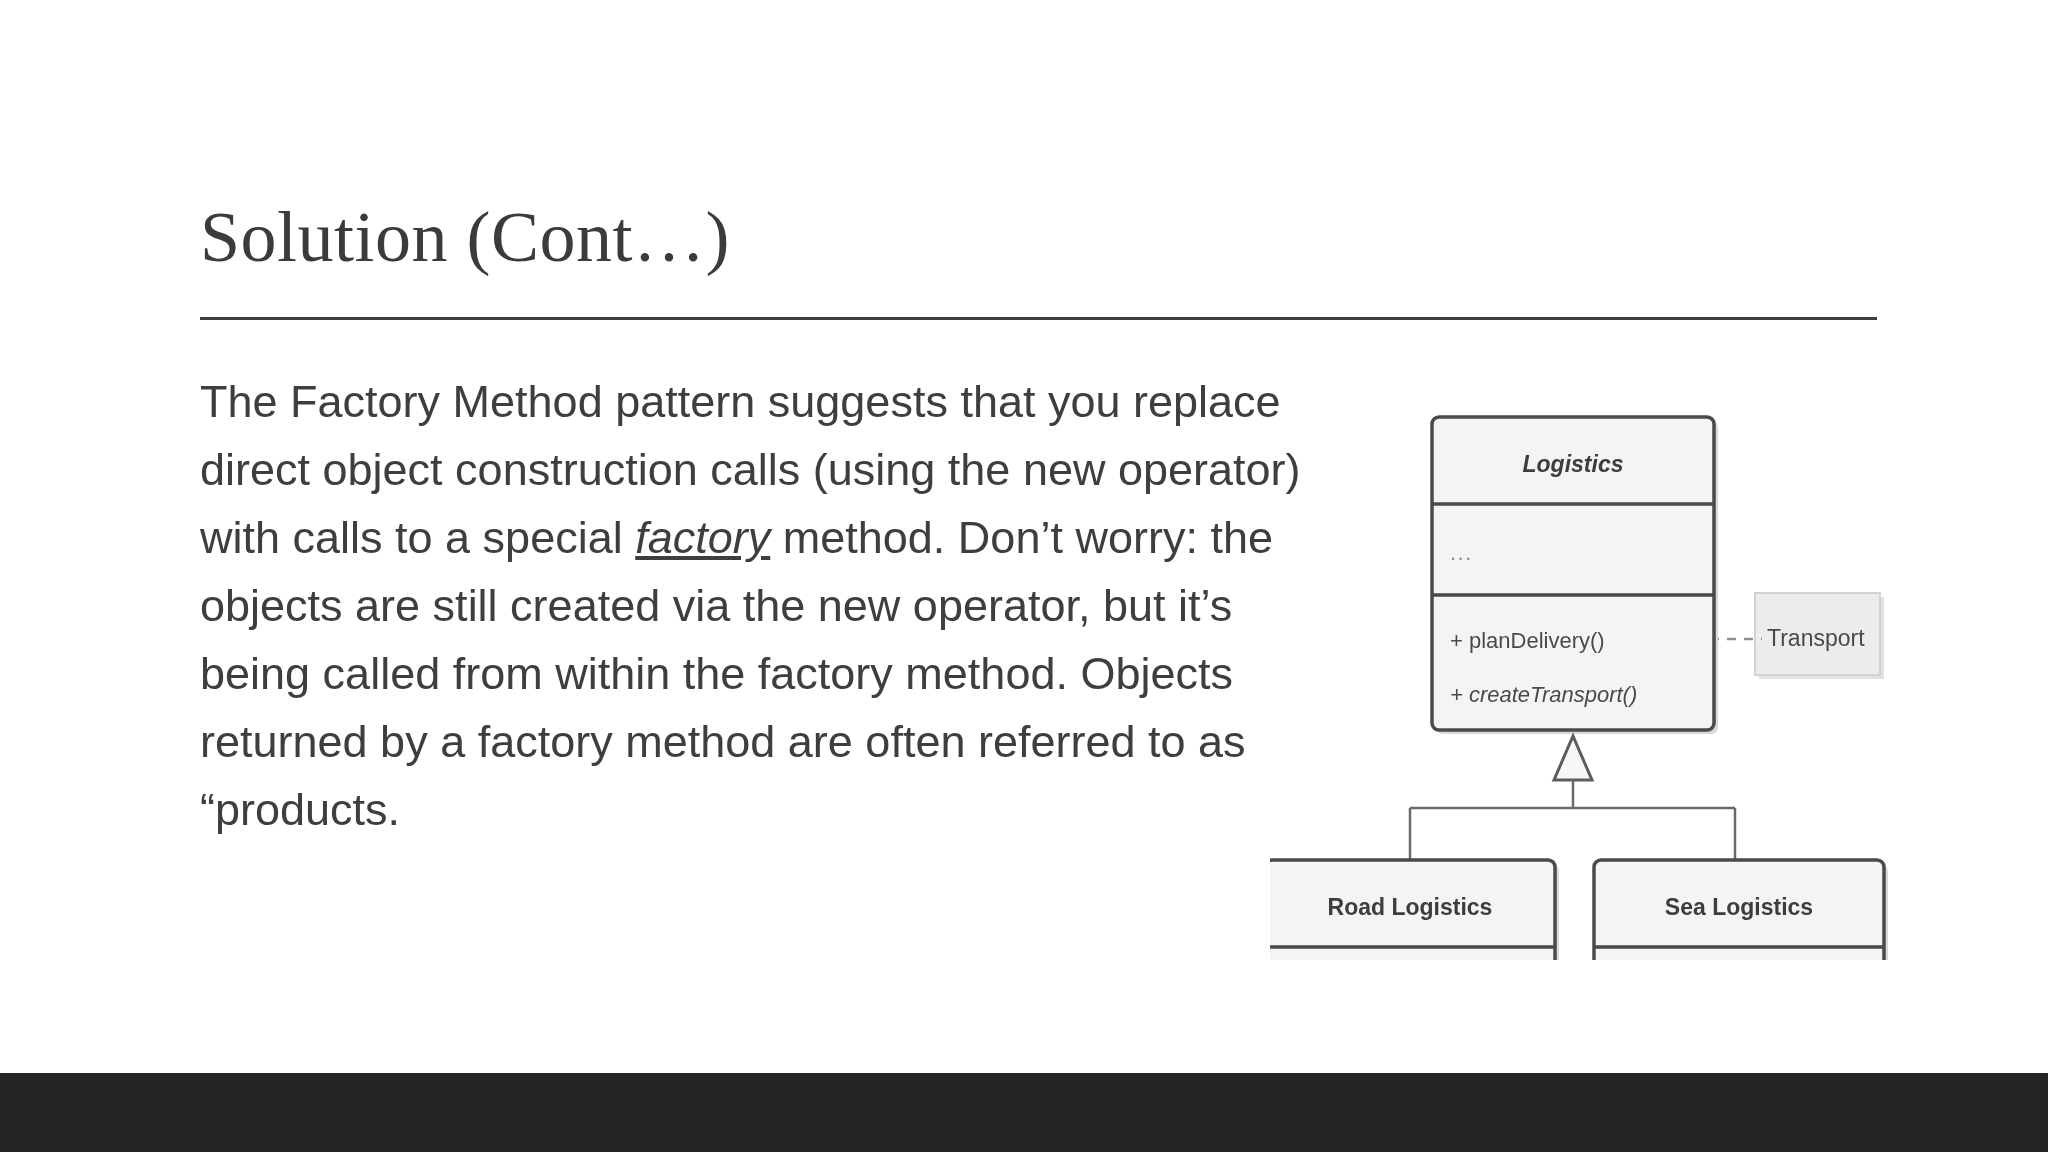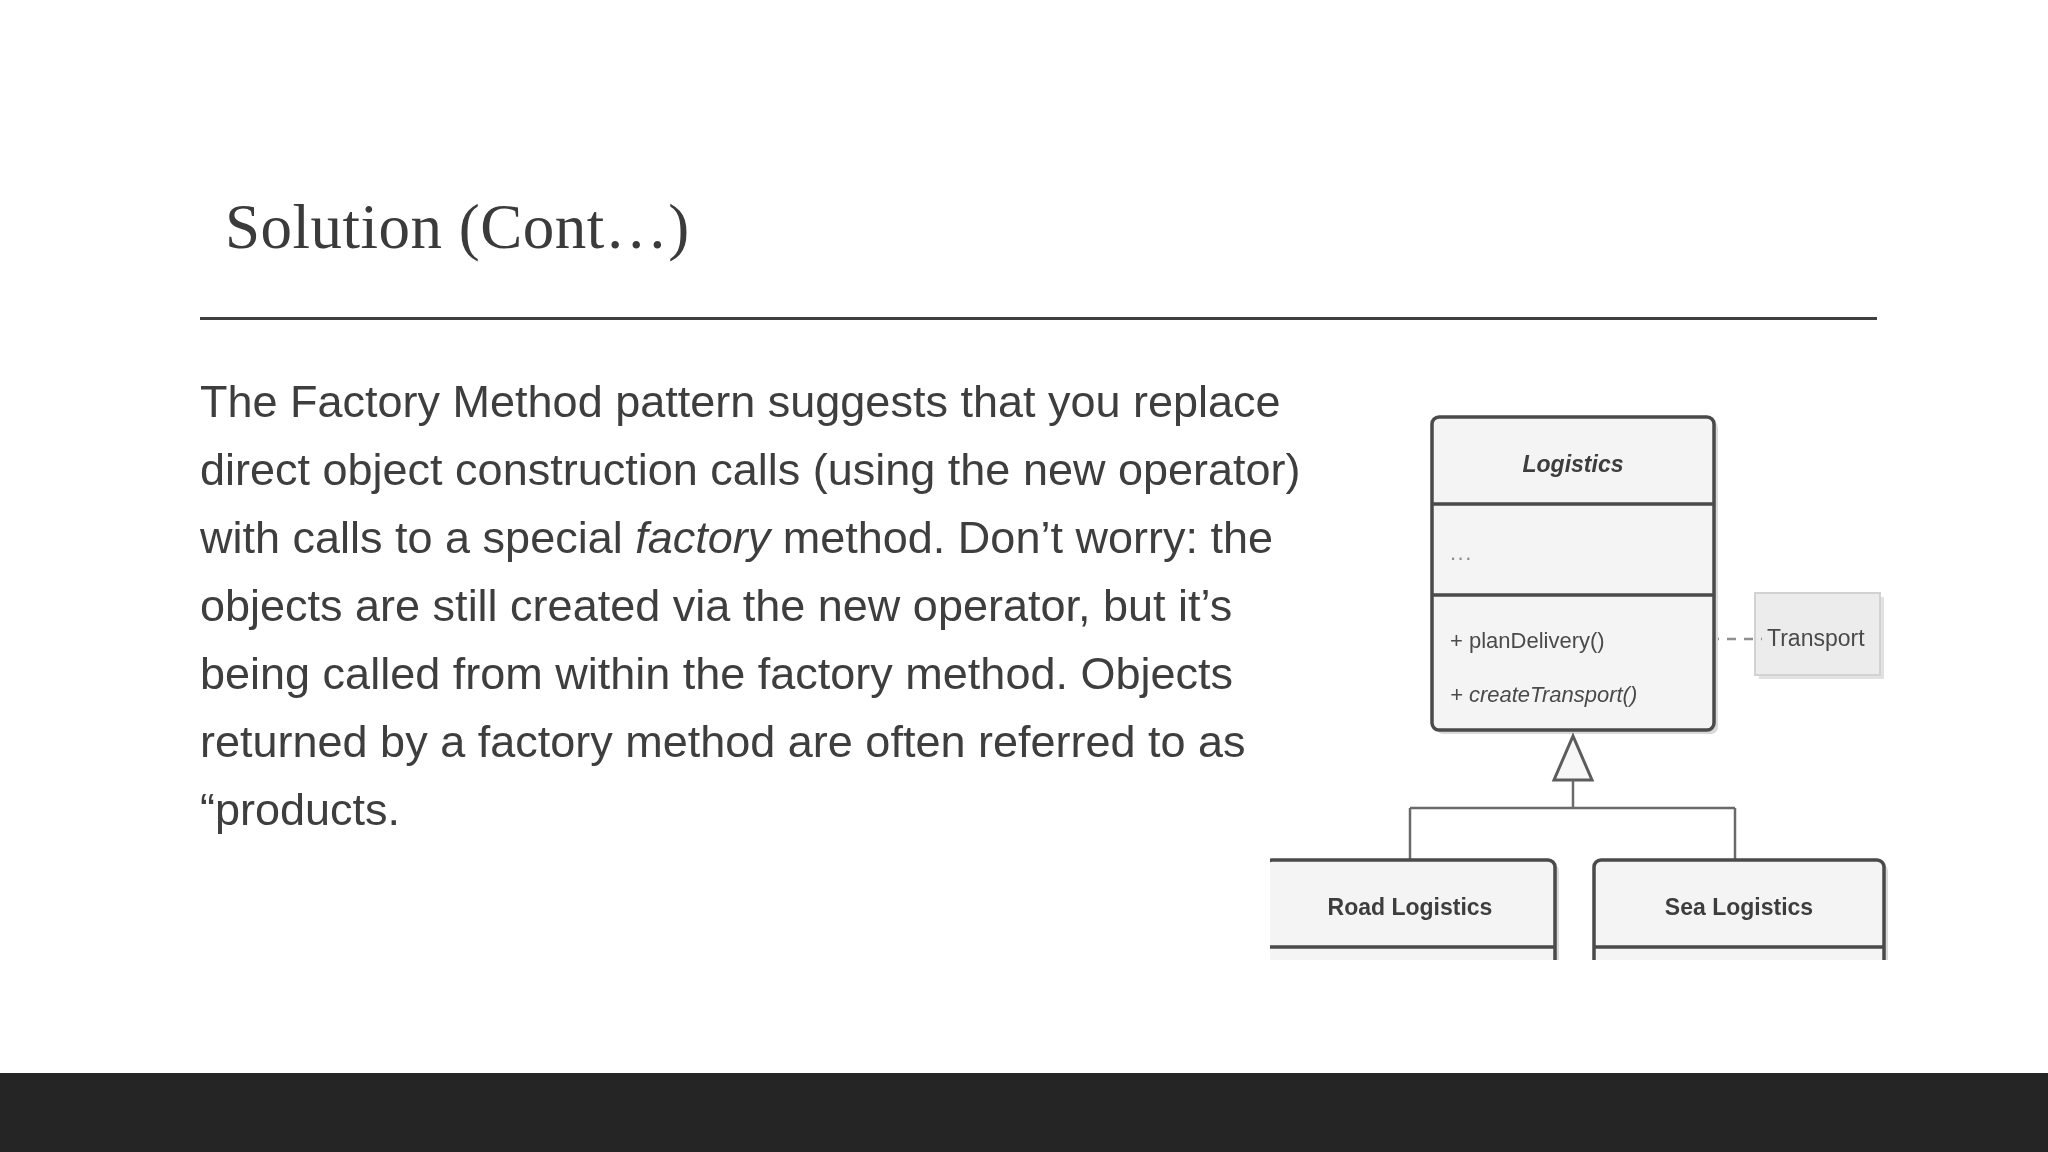--- a/index.html
+++ b/index.html
@@ -26,27 +26,26 @@
     overflow: hidden;
   }
 
   
   #title {
     position: absolute;
     left: 200px;
     top: 152px;
     width: 1680px;
     font-family: "Liberation Serif", "DejaVu Serif", serif;
-    font-size: 63px;
+    font-size: 72px;
     line-height: 1.05;
     font-weight: 400;
     color: #3b3b3b;
     letter-spacing: 0.5px;
     white-space: nowrap;
-    margin-left: 25px;
   }
 
   
   #title-rule {
     position: absolute;
     left: 200px;
     top: 317px;
     width: 1677px;
     height: 3px;
     background: #3f3f3f;
@@ -59,21 +58,21 @@
     left: 200px;
     top: 368px;
     width: 1105px;
     font-family: "Liberation Sans", sans-serif;
     font-size: 45px;
     line-height: 68px;
     color: #3e3e3e;
     font-weight: 400;
     text-align: left;
   }
-  #body-text .em { font-style: italic; }
+  #body-text .em { font-style: italic; text-decoration: underline; }
 
   
   #uml {
     position: absolute;
     left: 1270px;
     top: 390px;
     width: 778px;
     height: 570px;
     overflow: hidden;
   }

